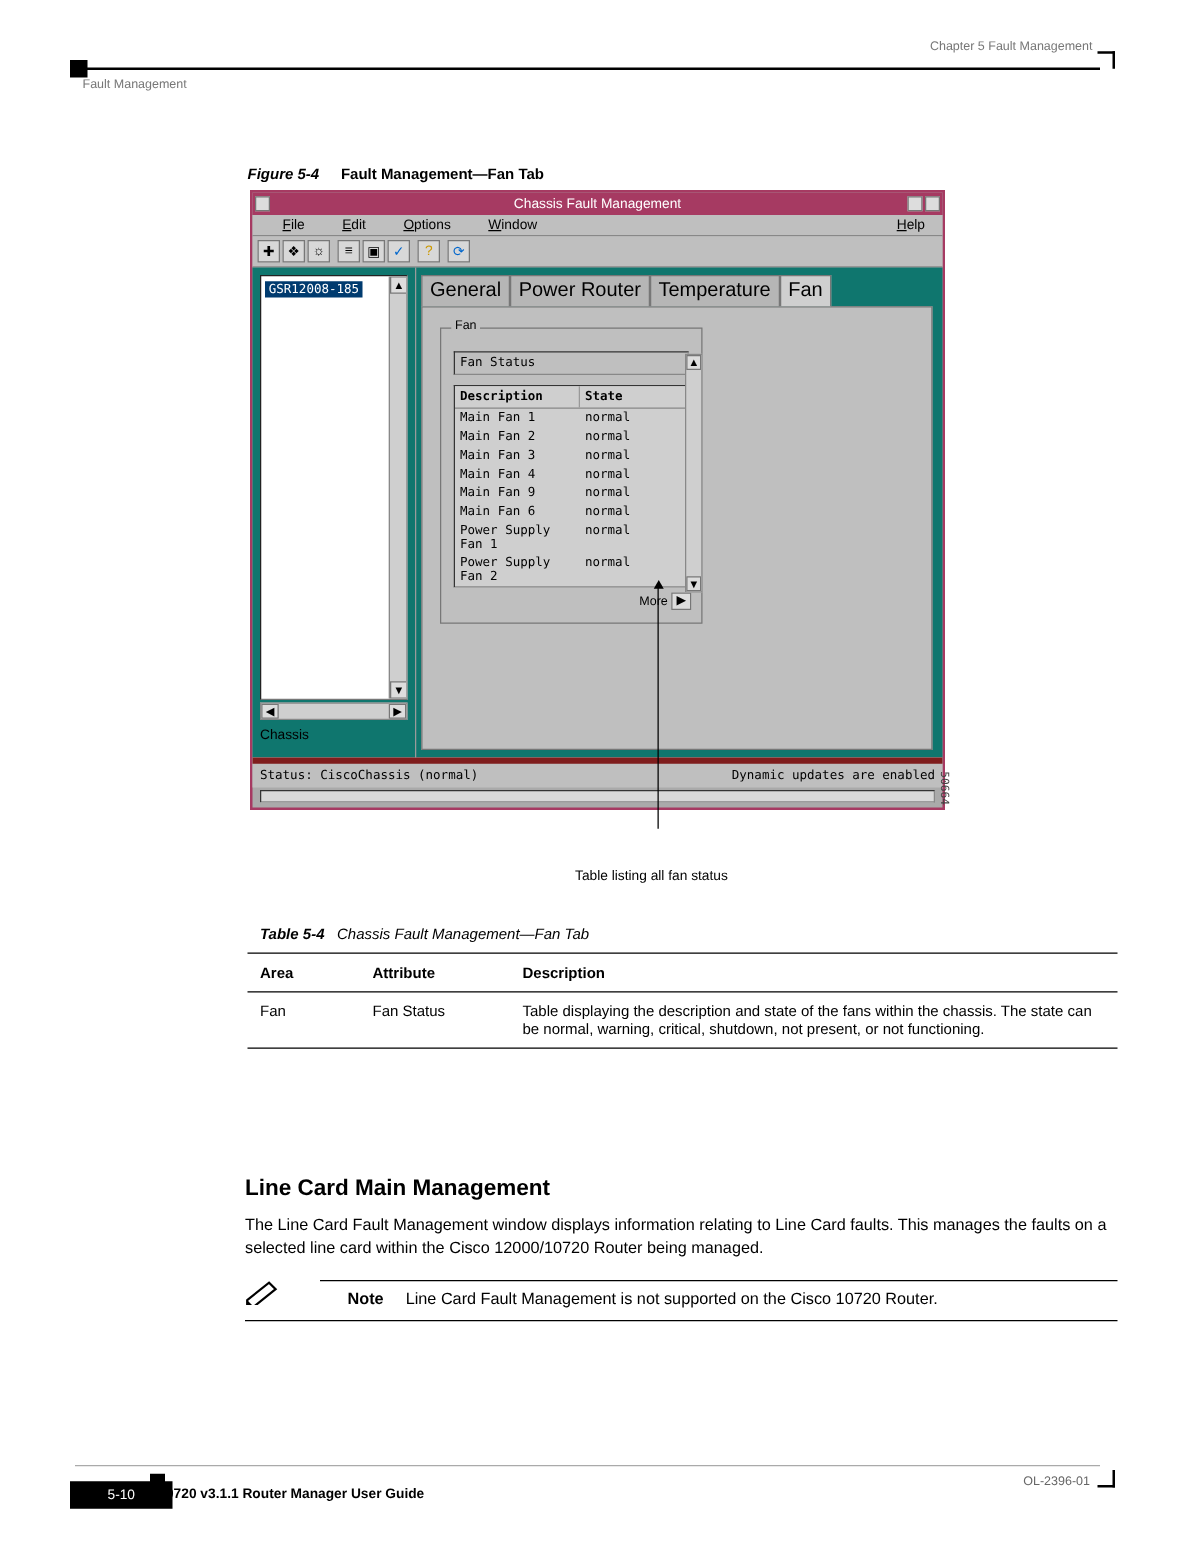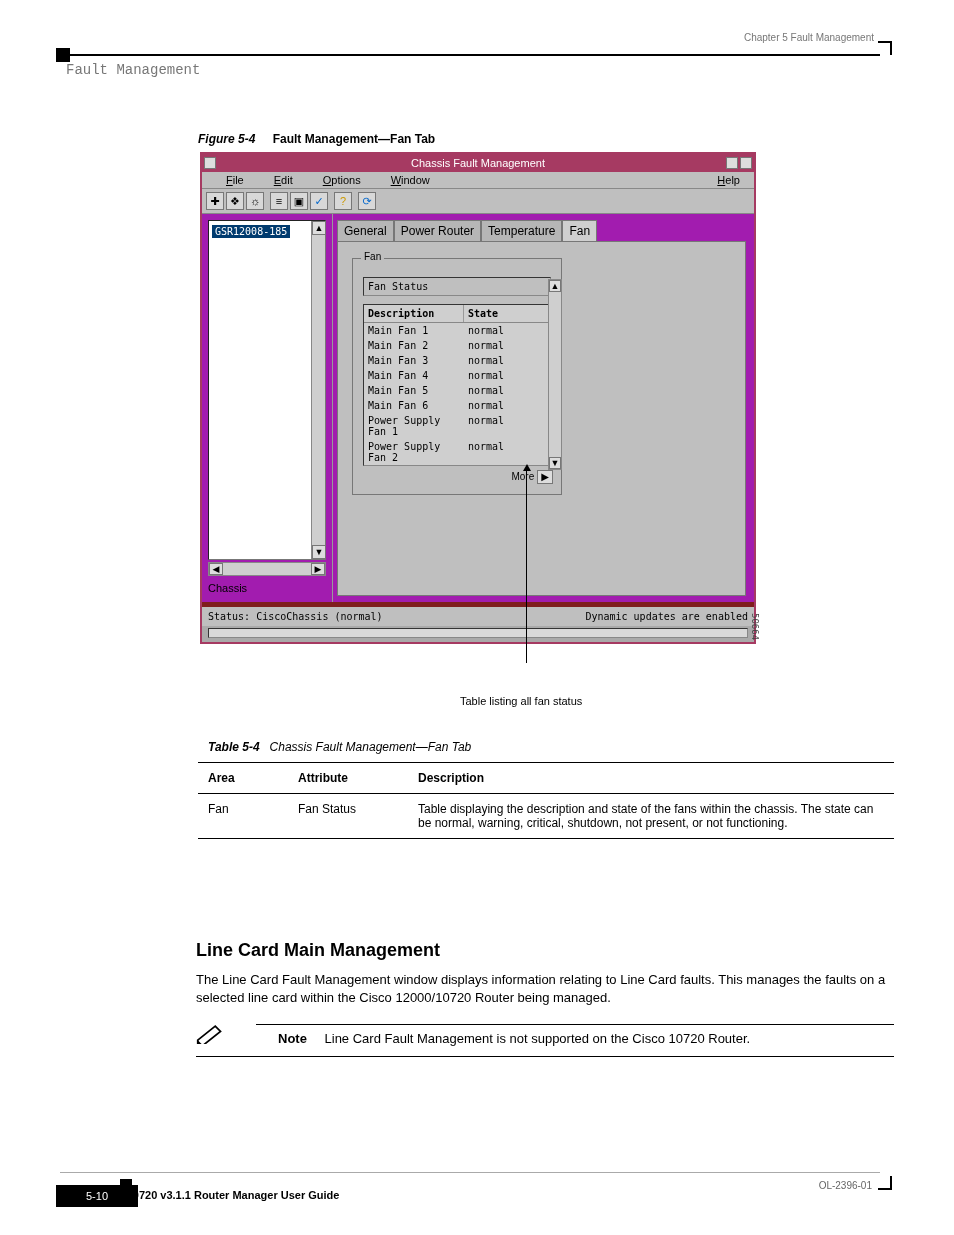--- a/index.html
+++ b/index.html
@@ -11,54 +11,54 @@
   .corner-top::before { content:""; position:absolute; top:0; right:0; width:14px; height:2px; background:#000; }
   .corner-top::after  { content:""; position:absolute; top:0; right:0; width:2px;  height:14px; background:#000; }
   .corner-bot { position: absolute; bottom: 45px; right: 2px; width: 14px; height: 14px; }
   .corner-bot::before { content:""; position:absolute; bottom:0; right:0; width:14px; height:2px; background:#000; }
   .corner-bot::after  { content:""; position:absolute; bottom:0; right:0; width:2px;  height:14px; background:#000; }
 
   .top-rule { position: absolute; top: 54px; left: 0; right: 14px; height: 2px; background: #000; }
   .top-sq   { position: absolute; top: 48px; left: -4px; width: 14px; height: 14px; background: #000; }
 
   .chapter-hdr { position:absolute; top:32px; right: 20px; font-size:10px; color:#777; }
-  .section-hdr { position:absolute; top:62px; left: 6px; font-size:14px; color:#777;font-family:Liberation Mono, monospace; }
+  .section-hdr { position:absolute; top:62px; left: 6px; font-size:10px; color:#777; }
 
   .figcap { position:absolute; left: 138px; top: 132px; font-size: 12px; font-weight: bold; }
   .figcap .figno { font-style: italic; margin-right: 14px; }
 
   
   .window { position: absolute; left: 140px; top: 152px; width: 556px; background: #aaa; border: 2px solid #a63a62; }
   .titlebar { background: #a63a62; color: #fff; display:flex; align-items:center; justify-content:center; height:18px; font-size: 11px; position: relative; }
   .titlebar .sys { position:absolute; left:2px; top:3px; width:12px; height:12px; background:#ddd; border:1px solid #777; }
   .titlebar .btns { position:absolute; right:2px; top:3px; display:flex; gap:2px; }
   .titlebar .btns span { width:12px; height:12px; background:#ddd; border:1px solid #777; display:inline-block; }
 
   .menubar { background: #bfbfbf; display:flex; padding: 2px 4px; font-size: 11px; border-bottom:1px solid #888;}
   .menubar .mi { margin-right: 10px; padding-left: 20px; }
   .menubar .mi u { text-decoration: underline; }
   .menubar .help { margin-left:auto; }
 
   .toolbar { background:#bfbfbf; padding:3px 4px; display:flex; gap:2px; border-bottom:1px solid #888; }
   .tbtn { width:18px; height:18px; background:#d8d8d8; border:1px solid #777; display:inline-flex; align-items:center; justify-content:center; font-size:11px; }
   .tbtn.sep { background:transparent; border:none; width:2px; }
 
-  .body { display:flex; background:#a21caf; }
+  .body { display:flex; background:#0f766e; }
   .lpane { width:130px; padding:6px; }
   .tree { background:#fff; border:1px inset #777; height: 340px; position:relative; overflow:hidden; }
   .tree .node { background:#003b6f; color:#fff; font-size:10px; padding:1px 3px; margin:3px; display:inline-block; font-family: monospace; }
   .tree .vs { position:absolute; right:0; top:0; bottom:0; width:14px; background:#cfcfcf; border-left:1px solid #888; }
   .tree .vs .up, .tree .vs .dn { position:absolute; left:0; width:14px; height:14px; background:#ddd; border:1px solid #777; font-size:9px; text-align:center; line-height:12px; }
   .tree .vs .up{top:0;} .tree .vs .dn{bottom:0;}
   .hs { height:14px; background:#cfcfcf; border:1px solid #888; margin-top:2px; display:flex; justify-content:space-between; }
   .hs span{ width:14px; height:12px; background:#ddd; border:1px solid #777; font-size:9px; text-align:center; }
   .lpane-label { font-size:11px; margin-top:6px; }
 
   .rpane { flex:1; padding:6px 8px 6px 4px; border-left:1px solid #9a9a9a; }
-  .tabs { display:flex; font-size:12px; }
+  .tabs { display:flex; font-size:16px; }
   .tab { padding:3px 6px; background:#b6b6b6; border:1px solid #777; border-bottom:none; margin-right:0px; }
   .tab.active { background:#cfcfcf; }
   .tabbody { border:1px solid #777; background:#bfbfbf; min-height:355px; padding:16px 14px; }
 
   .grpbox { position:relative; border:1px solid #777; padding:18px 10px 10px 10px; width: 210px; background:#bfbfbf; }
   .grpbox .lgd { position:absolute; top:-8px; left:8px; background:#bfbfbf; font-size:10px; padding:0 3px; }
   .innerbox { border:1px inset #888; padding:2px 2px 2px 2px; margin-bottom:8px; }
   .innerbox .il { font-size:10px; font-family:monospace; padding:1px 2px; }
 
   .table { border:1px inset #888; background:#cfcfcf; font-family:monospace; font-size:10px; width: 190px; }
@@ -199,21 +199,21 @@
                 </div>
               <div class="row">
                   <div>Main Fan 3</div>
                   <div>normal</div>
                 </div>
               <div class="row">
                   <div>Main Fan 4</div>
                   <div>normal</div>
                 </div>
               <div class="row">
-                  <div>Main Fan 5</div>
+                  <div>Main Fan 9</div>
                   <div>normal</div>
                 </div>
               <div class="row">
                   <div>Main Fan 6</div>
                   <div>normal</div>
                 </div>
               <div class="row">
                   <div>Power Supply Fan 1</div>
                   <div>normal</div>
                 </div>

